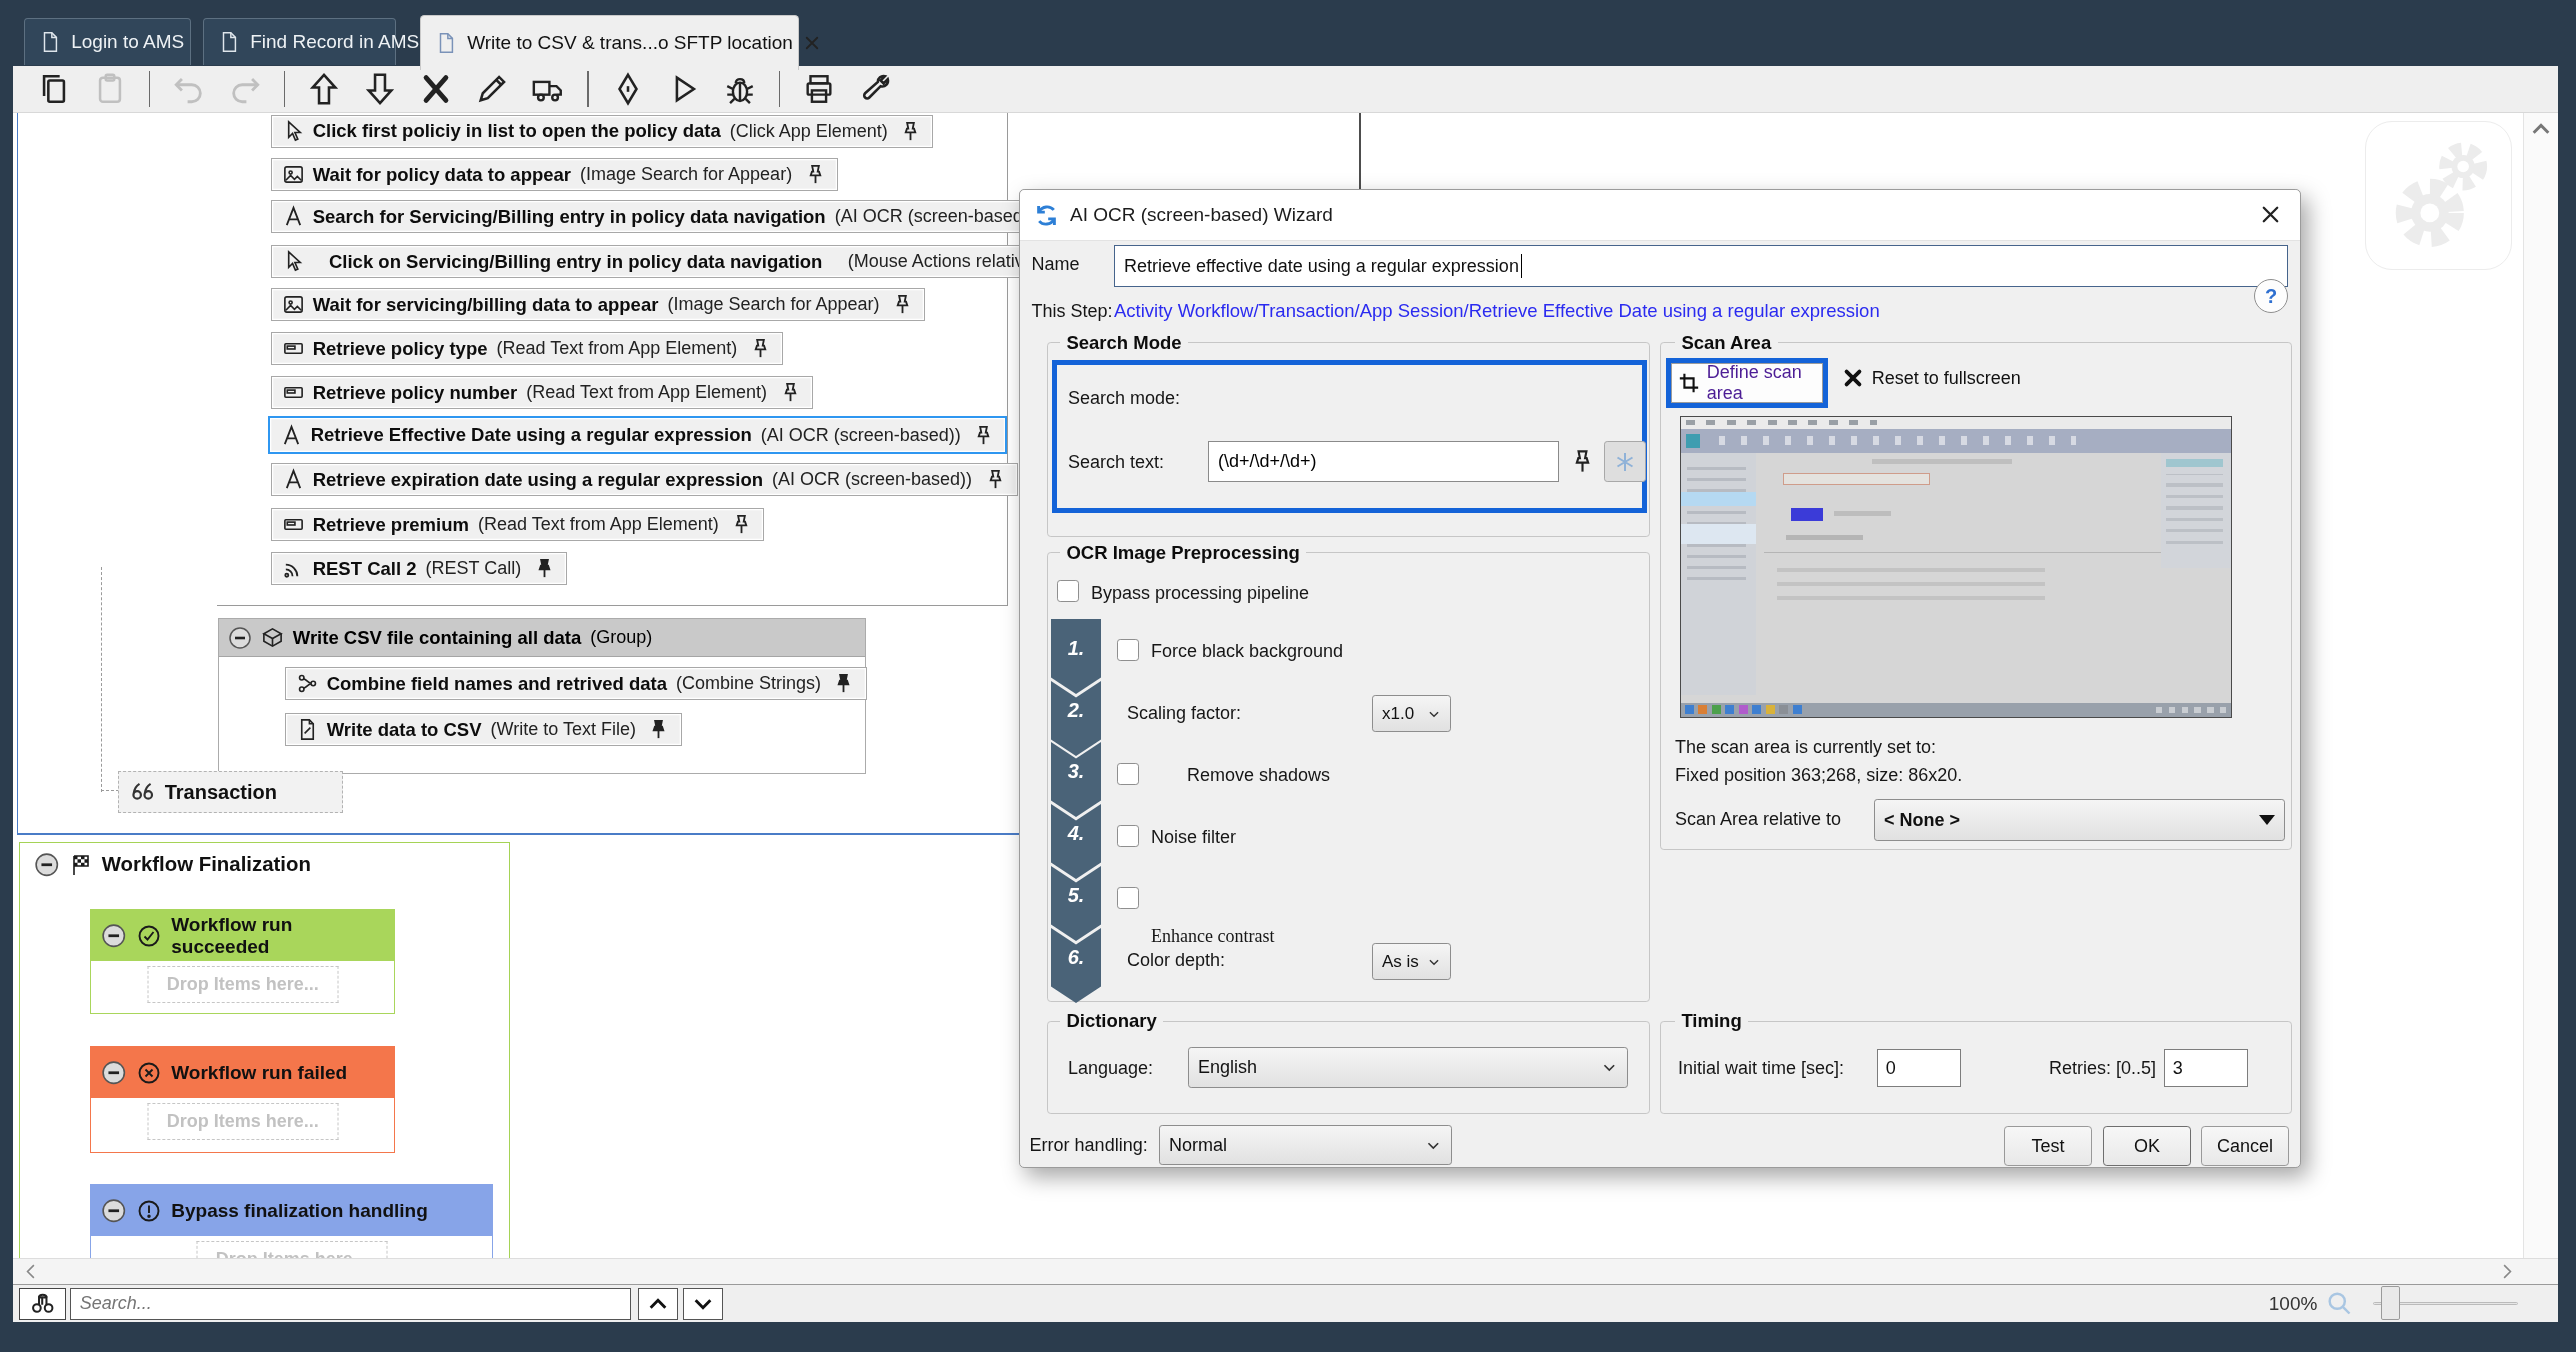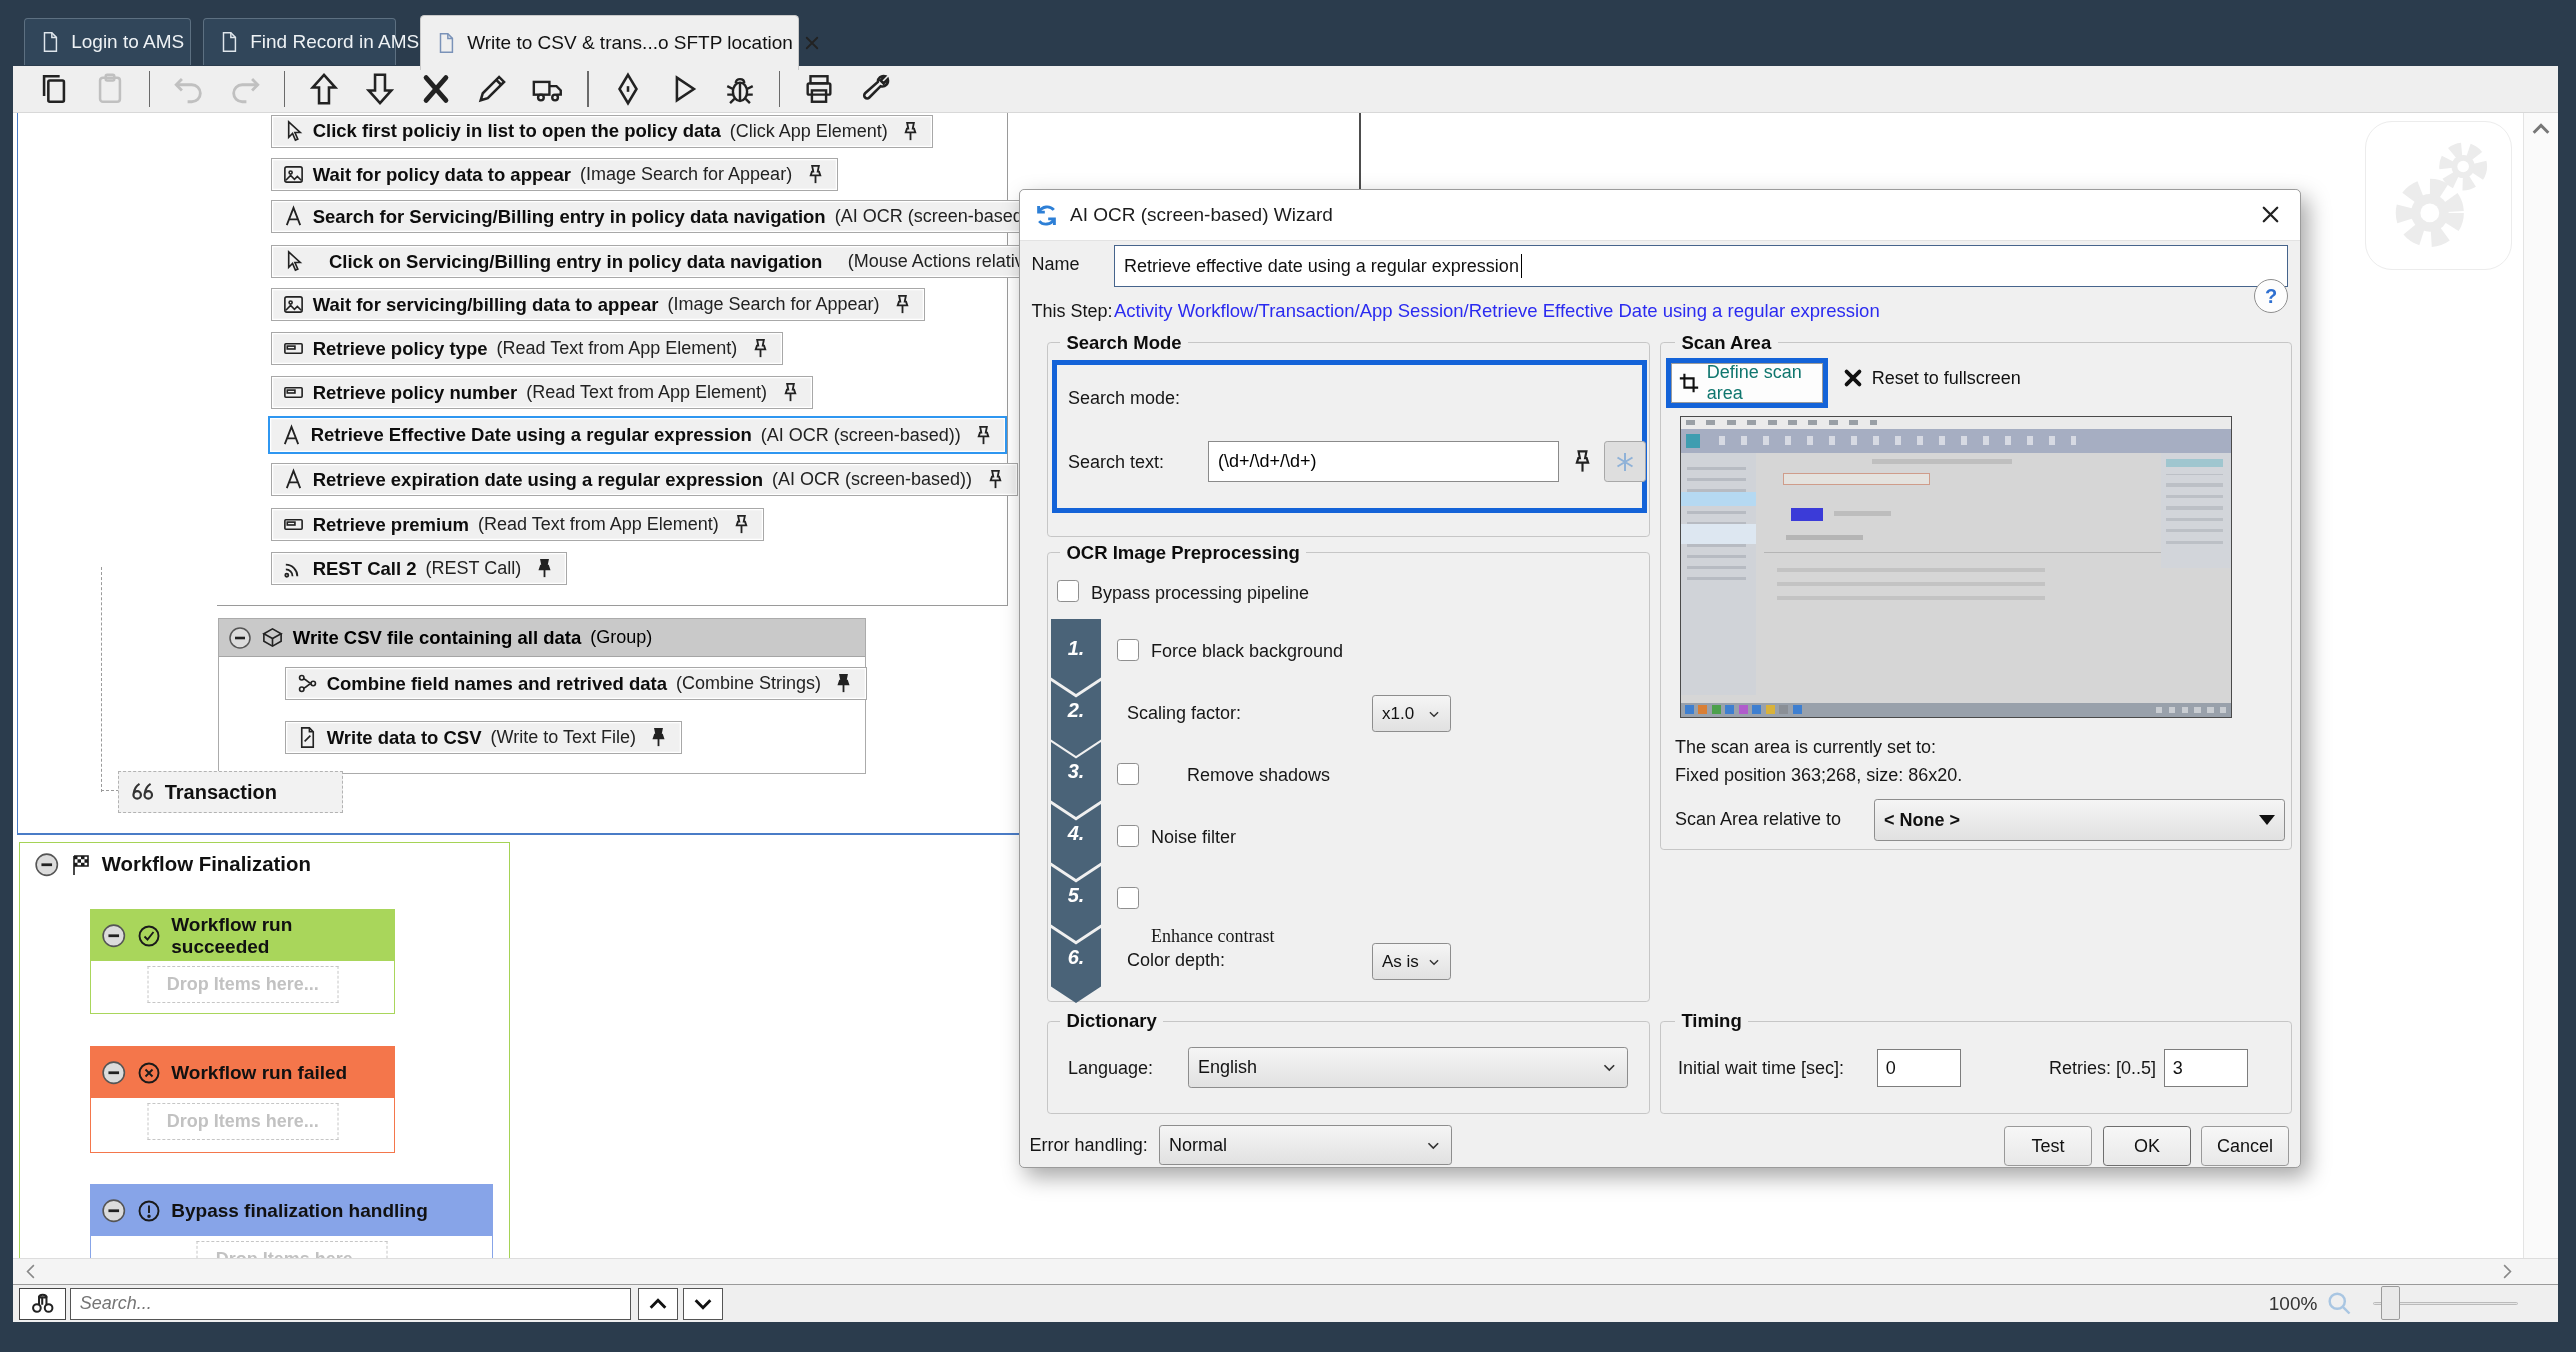--- a/index.html
+++ b/index.html
@@ -397,21 +397,21 @@
             </span>
             <span class="slbl">Combine field names and retrived data</span>
             <span class="styp">(Combine Strings)</span>
             <span class="ic pin">
               <svg viewBox="0 0 24 24" fill="currentColor" stroke="currentColor" stroke-width="1.9">
                 <path d="M8.5 3h7l-1.2 6h1.4l1.3 4H7l1.3-4h1.4z"></path>
                 <path d="M12 13v8"></path>
               </svg>
             </span>
           </div>
-          <div class="step" style="left: 66px; top: 94px; margin-top: 8px;">
+          <div class="step" style="left: 66px; top: 94px;">
             <span class="ic sic">
               <svg viewBox="0 0 24 24" fill="none" stroke="currentColor" stroke-width="1.7">
                 <path d="M6 2h8l4 4v16H6z"></path>
                 <path d="M14 2v4h4"></path>
                 <path d="M9 16l6-6"></path>
               </svg>
             </span>
             <span class="slbl">Write data to CSV</span>
             <span class="styp">(Write to Text File)</span>
             <span class="ic pin">
@@ -645,21 +645,21 @@
     <div class="gbox" style="left:640px;top:152px;width:632px;height:508px"></div>
     <span class="glabel" style="left:655px;top:142px">Scan Area</span>
     <div class="abs" style="left:646px;top:168px;border:5.7px solid var(--accent,#1463d8)">
       <div class="abs" style="position:relative;width:152px;height:40px;background:#fdfdfd;border:0.6px solid #9c9c9c;display:flex;align-items:center;gap:6.4px;padding:0 6.4px">
         <span class="ic" style="width:22px;height:22px" id="crop-ic">
             <svg viewBox="0 0 24 24" fill="none" stroke="#111" stroke-width="2.3">
               <path d="M7 2v15h15"></path>
               <path d="M2 7h15v15"></path>
             </svg>
           </span>
-        <span style="font-size:18px;color:#0f766e">Define scan area</span>
+        <span style="font-size:18px;color:#4c1d95">Define scan area</span>
       </div>
     </div>
     <div class="abs" style="left:822px;top:177px;display:flex;align-items:center;gap:7.7px">
       <span class="ic" style="width:22px;height:22px" id="reset-x">
           <svg viewBox="0 0 24 24" fill="none" stroke="#111" stroke-width="4.2" stroke-linecap="round">
             <path d="M5 5l14 14M19 5L5 19"></path>
           </svg>
         </span>
       <span style="font-size:18px;color:#111">Reset to fullscreen</span>
     </div>

